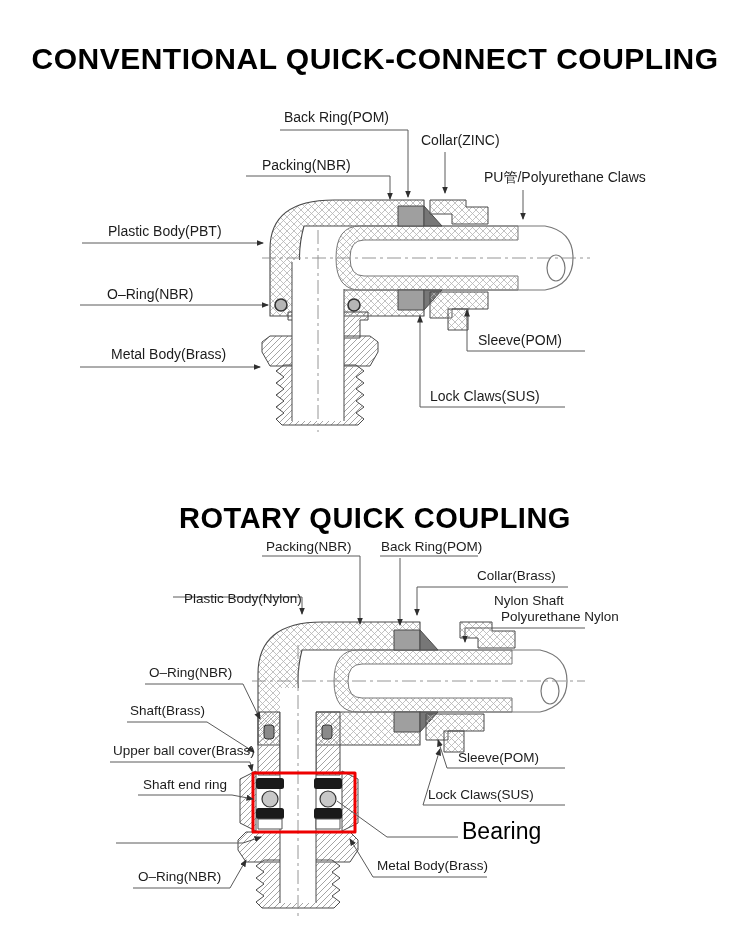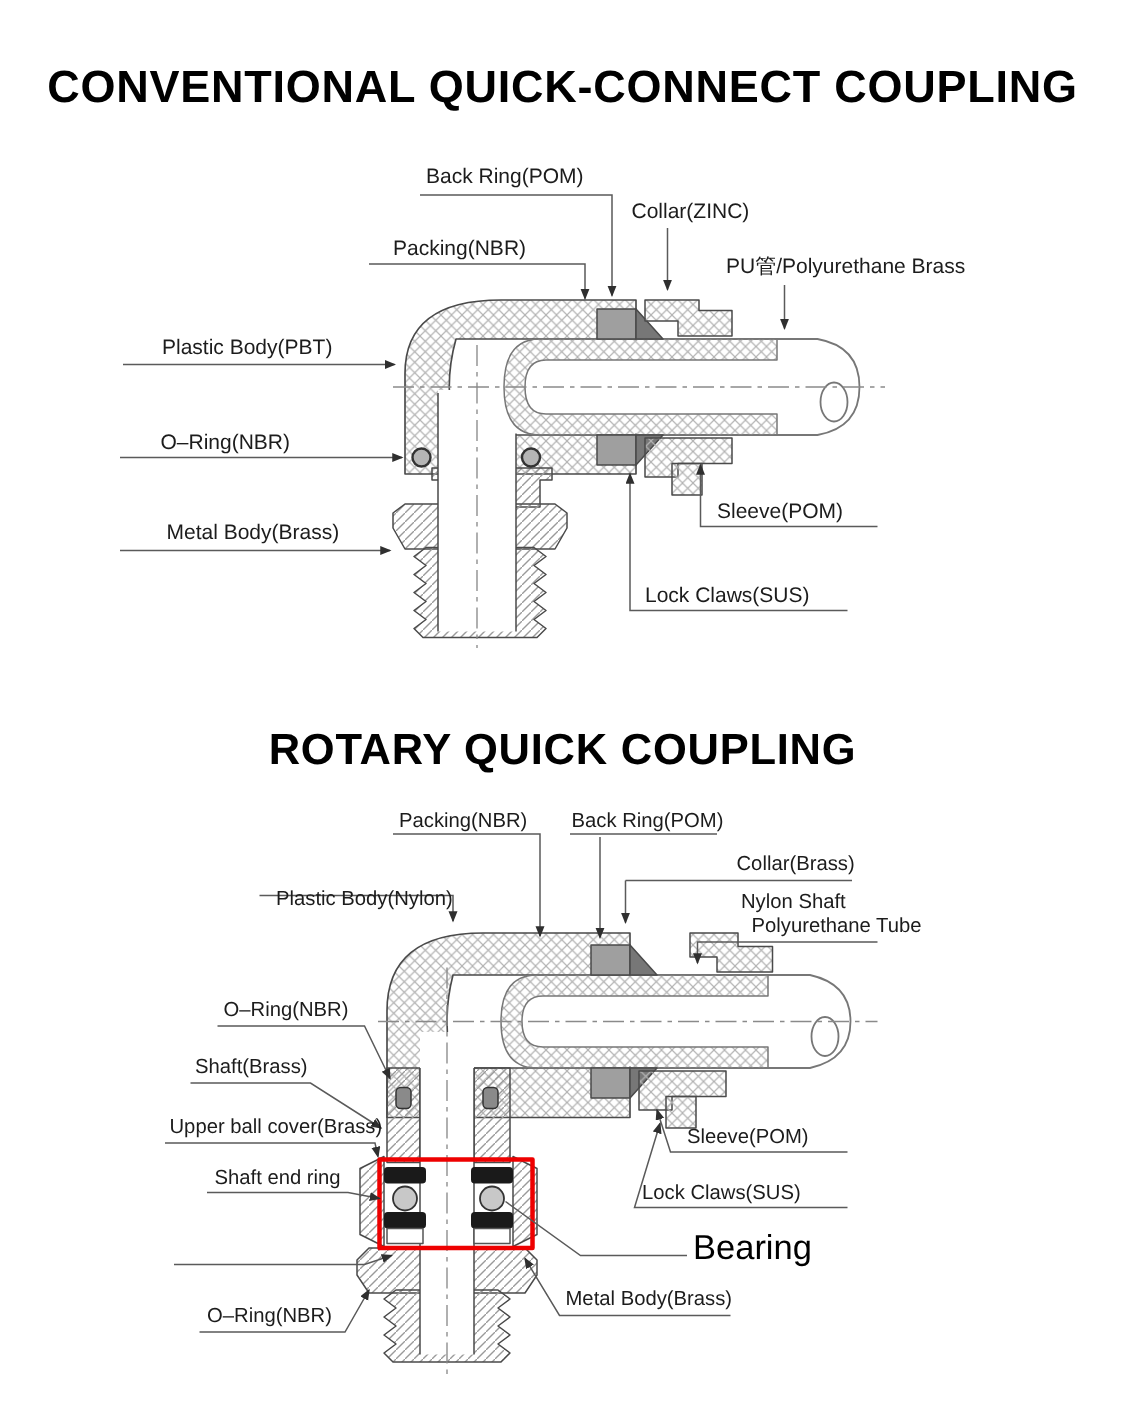--- a/index.html
+++ b/index.html
@@ -1,20 +1,20 @@
 <!DOCTYPE html>
 <html><head>
 <meta charset="utf-8">
 <style>
   html,body{margin:0;padding:0;background:#fff;}
   body{width:750px;height:949px;position:relative;font-family:"Liberation Sans",sans-serif;overflow:hidden;}
   .stage{position:absolute;left:0;top:0;width:750px;height:822px;}
   .title{position:absolute;left:0;width:750px;text-align:center;font-weight:900;color:#000;letter-spacing:.5px;white-space:nowrap;}
   #title1{top:42px;font-size:30px;}
-  #title2{top:484px;font-size:29px;}
+  #title2{top:502px;font-size:29px;}
   .lbl{position:absolute;font-size:14px;color:#1c1c1c;white-space:nowrap;line-height:16px;}
   .lbl2{position:absolute;font-size:13.5px;color:#1c1c1c;white-space:nowrap;line-height:15px;}
   #bearing-label{position:absolute;left:462px;top:818px;font-size:23px;font-weight:400;color:#000000;white-space:nowrap;}
   svg{position:absolute;left:0;top:0;}
 </style>
 </head>
 <body>
 
 <div class="stage">
 
@@ -145,33 +145,33 @@
     <path d="M487,877 L373,877 L350,839" marker-end="url(#arr)"></path>
   </g>
 </svg>
 
 <div class="title" id="title1">CONVENTIONAL QUICK-CONNECT COUPLING</div>
 <div class="title" id="title2">ROTARY QUICK COUPLING</div>
 
 <div class="lbl" style="left:284px;top:109px">Back Ring(POM)</div>
 <div class="lbl" style="left:421px;top:132px">Collar(ZINC)</div>
 <div class="lbl" style="left:262px;top:157px">Packing(NBR)</div>
-<div class="lbl" style="left:484px;top:169px">PU管/Polyurethane Brass</div>
+<div class="lbl" style="left:484px;top:169px">PU管/Polyurethane Claws</div>
 <div class="lbl" style="left:108px;top:223px">Plastic Body(PBT)</div>
 <div class="lbl" style="left:107px;top:286px">O–Ring(NBR)</div>
 <div class="lbl" style="left:111px;top:346px">Metal Body(Brass)</div>
 <div class="lbl" style="left:478px;top:332px">Sleeve(POM)</div>
 <div class="lbl" style="left:430px;top:388px">Lock Claws(SUS)</div>
 
 <div class="lbl2" style="left:266px;top:539px">Packing(NBR)</div>
 <div class="lbl2" style="left:381px;top:539px">Back Ring(POM)</div>
-<div class="lbl2" style="left:491px;top:568px">Collar(Brass)</div>
+<div class="lbl2" style="left:477px;top:568px">Collar(Brass)</div>
 <div class="lbl2" style="left:184px;top:591px">Plastic Body(Nylon)</div>
 <div class="lbl2" style="left:494px;top:593px">Nylon Shaft</div>
-<div class="lbl2" style="left:501px;top:609px">Polyurethane Tube</div>
+<div class="lbl2" style="left:501px;top:609px">Polyurethane Nylon</div>
 <div class="lbl2" style="left:149px;top:665px">O–Ring(NBR)</div>
 <div class="lbl2" style="left:130px;top:703px">Shaft(Brass)</div>
 <div class="lbl2" style="left:113px;top:743px">Upper ball cover(Brass)</div>
 <div class="lbl2" style="left:143px;top:777px">Shaft end ring</div>
 <div class="lbl2" style="left:138px;top:869px">O–Ring(NBR)</div>
 <div class="lbl2" style="left:458px;top:750px">Sleeve(POM)</div>
 <div class="lbl2" style="left:428px;top:787px">Lock Claws(SUS)</div>
 <div id="bearing-label">Bearing</div>
 <div class="lbl2" style="left:377px;top:858px">Metal Body(Brass)</div>
 

